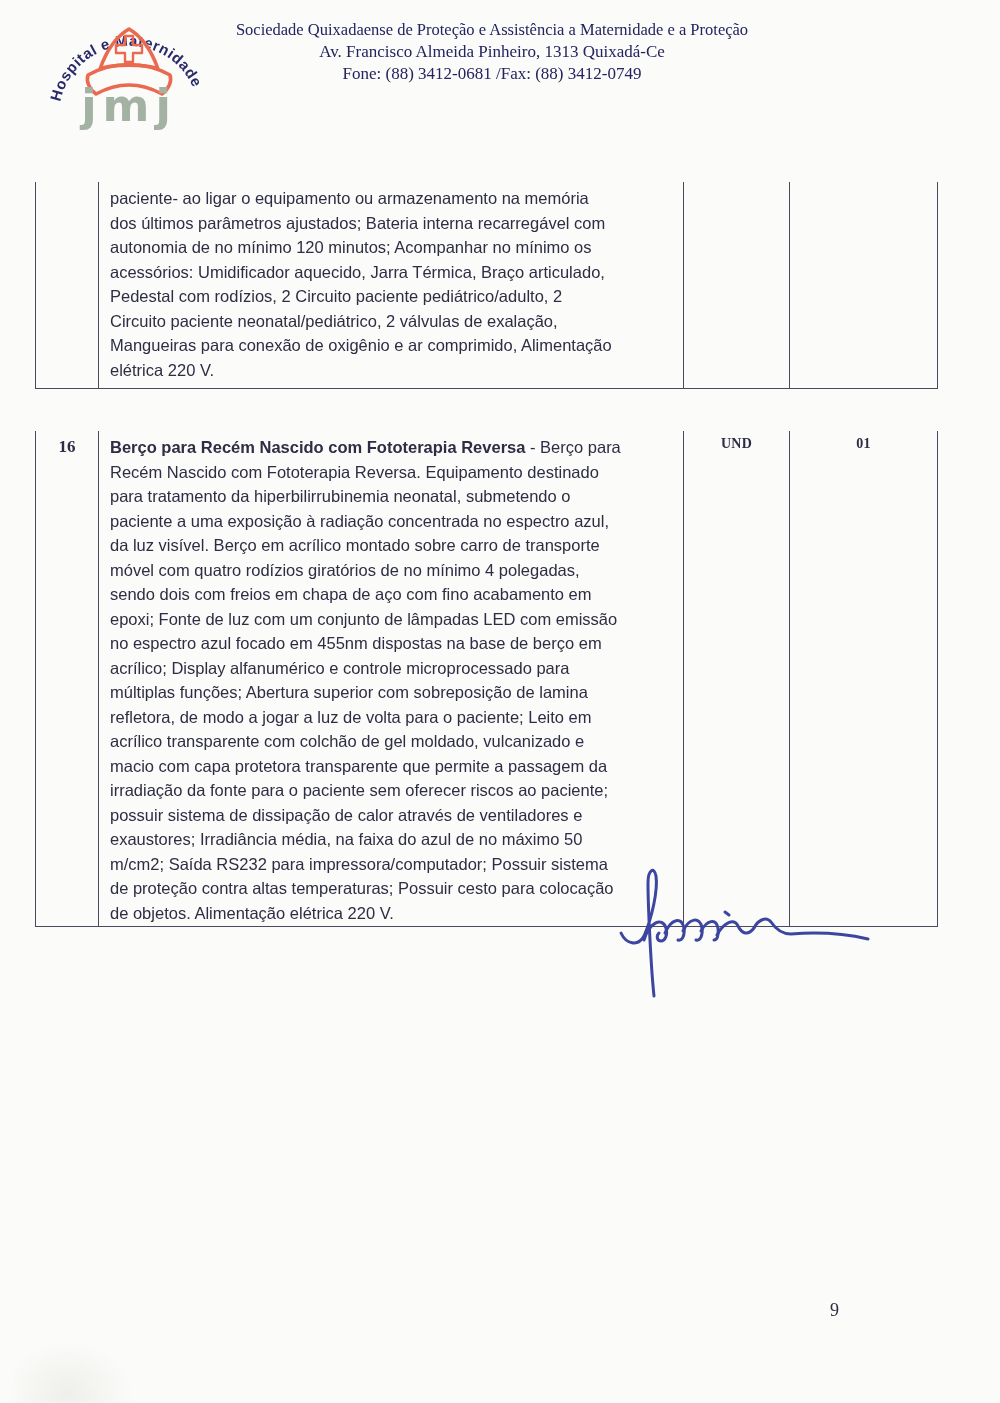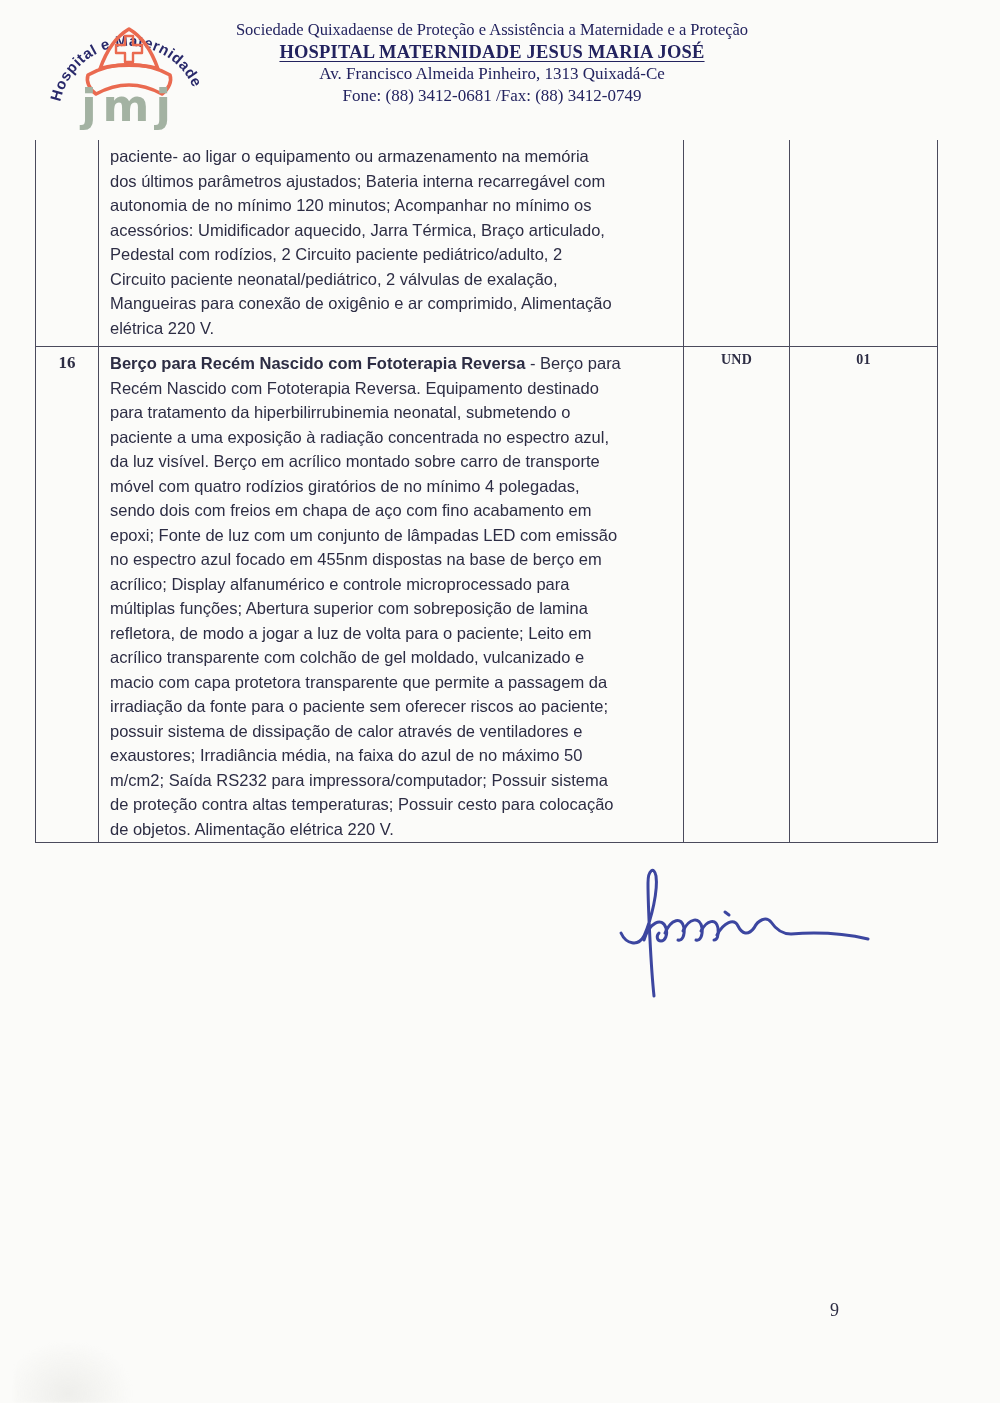--- a/index.html
+++ b/index.html
@@ -18,21 +18,21 @@
   .header-text{
     position:absolute;left:212px;top:19px;width:560px;text-align:center;
     color:var(--header-text,#23235f);font-family:"Liberation Serif",serif;
   }
   .org-line{font-size:16.5px;line-height:22px;}
   .hospital-name{font-size:18.5px;font-weight:bold;line-height:22px;text-decoration:underline;text-underline-offset:3px;letter-spacing:.2px;}
   .addr-line,.phone-line{font-size:17px;line-height:21.5px;}
   .cnpj-line{font-size:16.5px;line-height:21.5px;}
   
   .doc-table{position:absolute;left:35px;top:140px;color:var(--body-text,#2d2d44);}
-  .t-row{display:grid;grid-template-columns:63px 585px 106px 149px;border-bottom:1.6px solid var(--table-border,#4a4a5c);box-sizing:border-box;}
+  .t-row{display:grid;grid-template-columns:63px 585px 106px 149px;border-bottom:1.6px solid var(--table-border,#4a4a5c);box-sizing:border-box;margin-top:42px;}
   .row-cont{height:207px;}
   .row-item10{height:496px;}
   .t-cell{border-left:1.4px solid var(--table-border,#4a4a5c);box-sizing:border-box;overflow:hidden;}
   .t-cell.last{border-right:1.4px solid var(--table-border,#4a4a5c);}
   .c-item{font-family:"Liberation Serif",serif;font-weight:bold;font-size:17px;text-align:center;padding-top:6px;}
   .c-desc{padding:4px 8px 0 11px;font-size:16.5px;line-height:24.5px;white-space:pre-line;}
   .desc-title{font-weight:bold;text-align:center;}
   .c-unit,.c-qty{font-family:"Liberation Serif",serif;font-weight:bold;font-size:14px;text-align:center;padding-top:5px;letter-spacing:.3px;}
   
   .signature{position:absolute;left:588px;top:856px;}
@@ -60,21 +60,20 @@
     <g>
       <path class="cap-path" d="M 50 63 C 57 43 67 30 79 23 C 91 30 101 43 108 63 C 98 58 60 58 50 63 Z"></path>
       <path class="cap-path" d="M 38 69 C 63 55 95 55 120 69 C 122 75 119 83 112 88 C 90 76 68 76 46 88 C 39 83 36 75 38 69 Z"></path>
       <path class="cross-path" d="M 75 30 h 8 v 9 h 9 v 8 h -9 v 9 h -8 v -9 h -9 v -8 h 9 Z"></path>
     </g>
     <text class="monogram" x="79" y="115" text-anchor="middle">jmj</text>
   </svg>
 
   <div class="header-text">
     <div class="org-line">Sociedade Quixadaense de Proteção e Assistência a Maternidade e a Proteção</div>
-    <div class="hospital-name">HOSPITAL MATERNIDADE JESUS MARIA JOSÉ</div>
     <div class="addr-line">Av. Francisco Almeida Pinheiro, 1313 Quixadá-Ce</div>
     <div class="phone-line">Fone: (88) 3412-0681 /Fax: (88) 3412-0749</div>
   </div>
 
   <div class="doc-table">
 
     <div class="t-row row-cont">
       <div class="t-cell c-item"></div>
       <div class="t-cell c-desc"><span>paciente- ao ligar o equipamento ou armazenamento na memória
 dos últimos parâmetros ajustados; Bateria interna recarregável com

